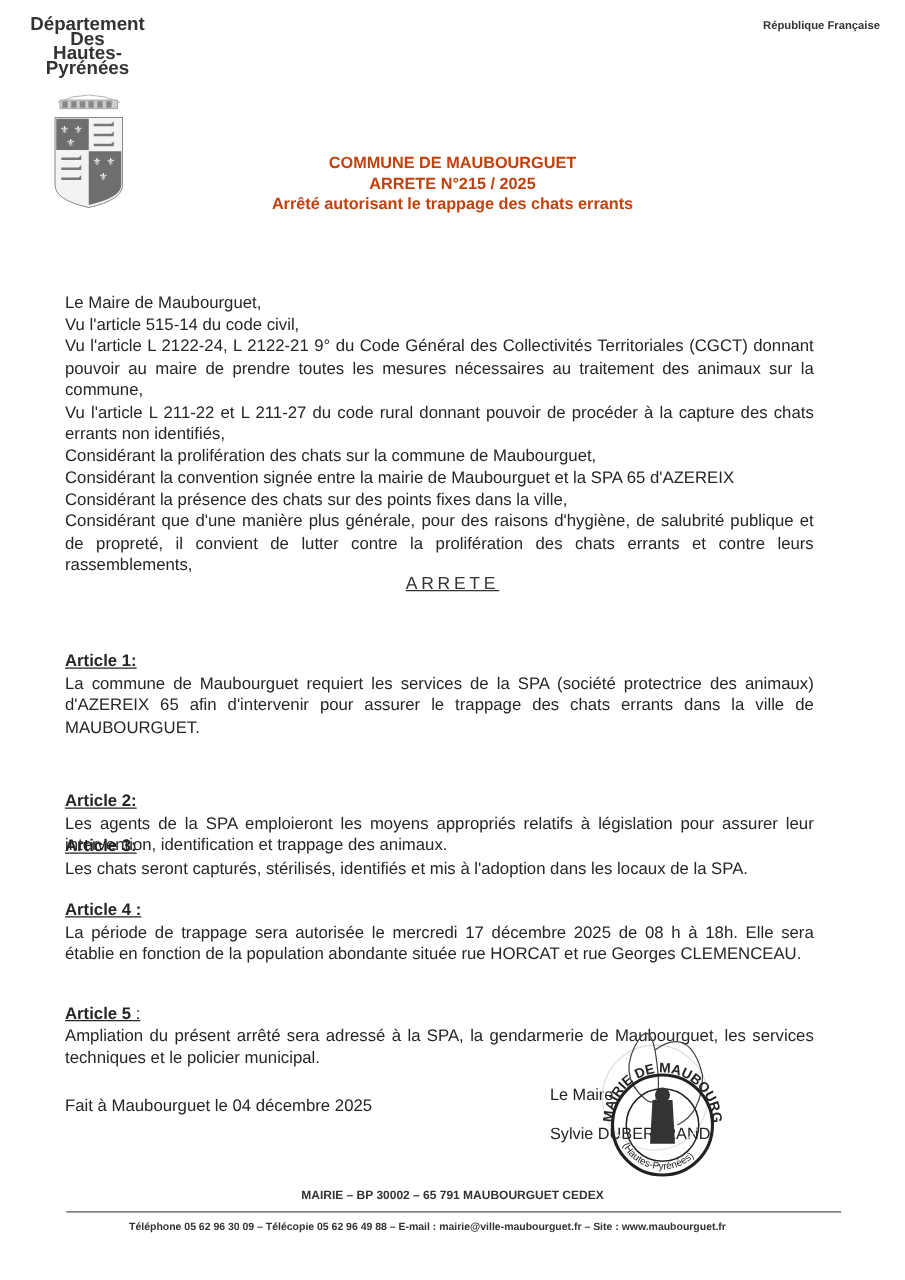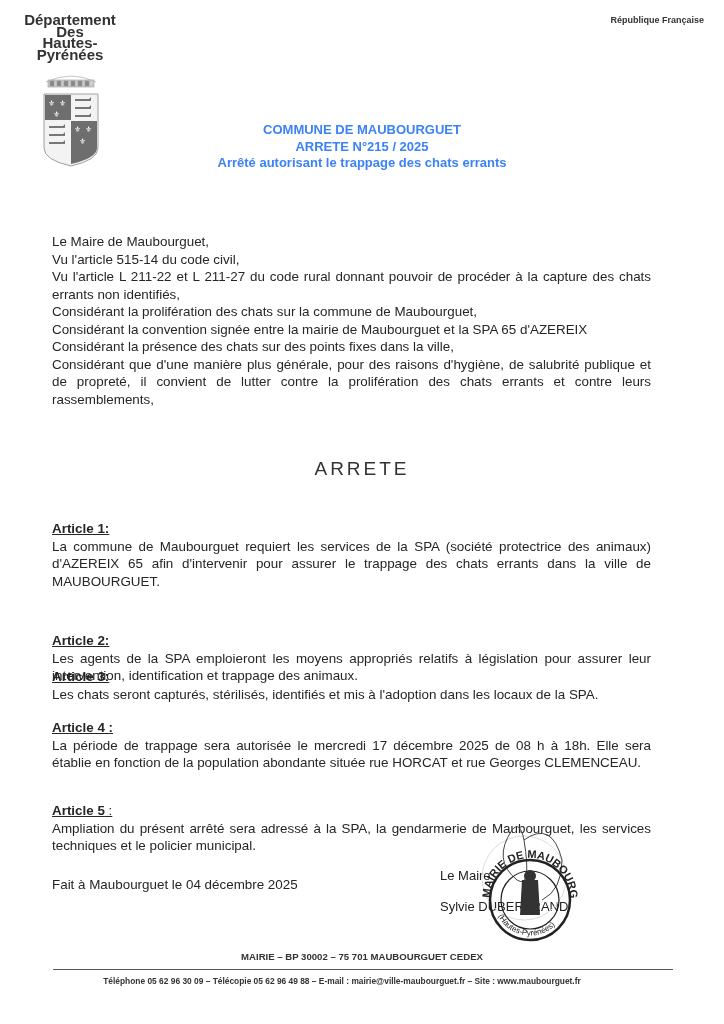--- a/index.html
+++ b/index.html
@@ -2,25 +2,25 @@
 <html><head>
 <meta charset="utf-8">
 <style>
   html, body { margin: 0; padding: 0; background: #ffffff; }
   body { width: 724px; height: 1024px; position: relative; overflow: hidden;
          font-family: "Liberation Sans", sans-serif; color: #222; }
   .abs { position: absolute; }
   .dept { left: 18px; top: 14px; width: 104px; text-align: center; font-size: 15px; font-weight: bold; line-height: 11.5px; color: #333; }
   .rep { right: 20px; top: 15px; font-size: 9px; font-weight: bold; color: #333; }
   .crest { left: 40px; top: 68px; width: 62px; height: 100px; }
-  .title { left: 0; width: 724px; top: 122px; text-align: center; font-weight: bold; color: #3b82f6; font-size: 13px; line-height: 16.5px; }
+  .title { left: 0; width: 724px; top: 122px; text-align: center; font-weight: bold; color: #c2410c; font-size: 13px; line-height: 16.5px; }
   .body { left: 52px; width: 599px; font-size: 13.4px; line-height: 17.5px; color: #262626; margin-top: 28px; }
   .just { text-align: justify; text-align-last: left; }
   .line { display: block; }
-  .arrete { left: 0; width: 724px; top: 458px; text-align: center; font-size: 19px; letter-spacing: 3px; color: #333; }
+  .arrete { left: 0; width: 724px; top: 458px; text-align: center; font-size: 14px; letter-spacing: 3px; text-decoration: underline; color: #333; }
   .art-title { font-weight: bold; text-decoration: underline; display: block; }
   .art-title .plain { font-weight: normal; text-decoration: none; }
   .stamp { left: 462px; top: 820px; width: 130px; height: 130px; }
   .sig-text { font-size: 13px; color: #222; }
   .footer1 { left: 0; width: 724px; top: 951px; text-align: center; font-size: 9.6px; font-weight: bold; color: #333; }
   .rule { left: 53px; width: 620px; top: 969px; height: 0; border-top: 1px solid #555; }
   .footer2 { left: 0; width: 684px; top: 976px; text-align: center; font-size: 8.4px; font-weight: bold; color: #333; }
 </style>
 </head>
 <body>
@@ -68,20 +68,21 @@
 
 <div class="abs title">
   <div>COMMUNE DE MAUBOURGUET</div>
   <div>ARRETE N°215 / 2025</div>
   <div>Arrêté autorisant le trappage des chats errants</div>
 </div>
 
 <div class="abs body just" style="top:205px;">
   <span class="line">Le Maire de Maubourguet,</span>
   <span class="line">Vu l'article 515-14 du code civil,</span>
+  <span class="line">Vu l'article L 2122-24, L 2122-21 9° du Code Général des Collectivités Territoriales (CGCT) donnant pouvoir au maire de prendre toutes les mesures nécessaires au traitement des animaux sur la commune,</span>
   <span class="line">Vu l'article L 211-22 et L 211-27 du code rural donnant pouvoir de procéder à la capture des chats errants non identifiés,</span>
   <span class="line">Considérant la prolifération des chats sur la commune de Maubourguet,</span>
   <span class="line">Considérant la convention signée entre la mairie de Maubourguet et la SPA 65 d'AZEREIX</span>
   <span class="line">Considérant la présence des chats sur des points fixes dans la ville,</span>
   <span class="line">Considérant que d'une manière plus générale, pour des raisons d'hygiène, de salubrité publique et de propreté, il convient de lutter contre la prolifération des chats errants et contre leurs rassemblements,</span>
 </div>
 
 <div class="abs arrete">ARRETE</div>
 
 <div class="abs body just" style="top:492px;">
@@ -123,15 +124,15 @@
   </text>
   <text font-size="8" fill="#222" font-family="Liberation Sans, sans-serif">
     <textPath href="#arcBot">(Hautes-Pyrénées)</textPath>
   </text>
   <g fill="#333">
     <path d="M60 60 L76 60 L78 95 L58 95 Z"></path>
     <circle cx="68" cy="56" r="6"></circle>
   </g>
 </svg>
 
-<div class="abs footer1">MAIRIE – BP 30002 – 75 701  MAUBOURGUET CEDEX</div>
+<div class="abs footer1">MAIRIE – BP 30002 – 65 791  MAUBOURGUET CEDEX</div>
 <div class="abs rule"></div>
 <div class="abs footer2">Téléphone 05 62 96 30 09 – Télécopie 05 62 96 49 88 – E-mail : mairie@ville-maubourguet.fr – Site : www.maubourguet.fr</div>
 
 </body></html>

